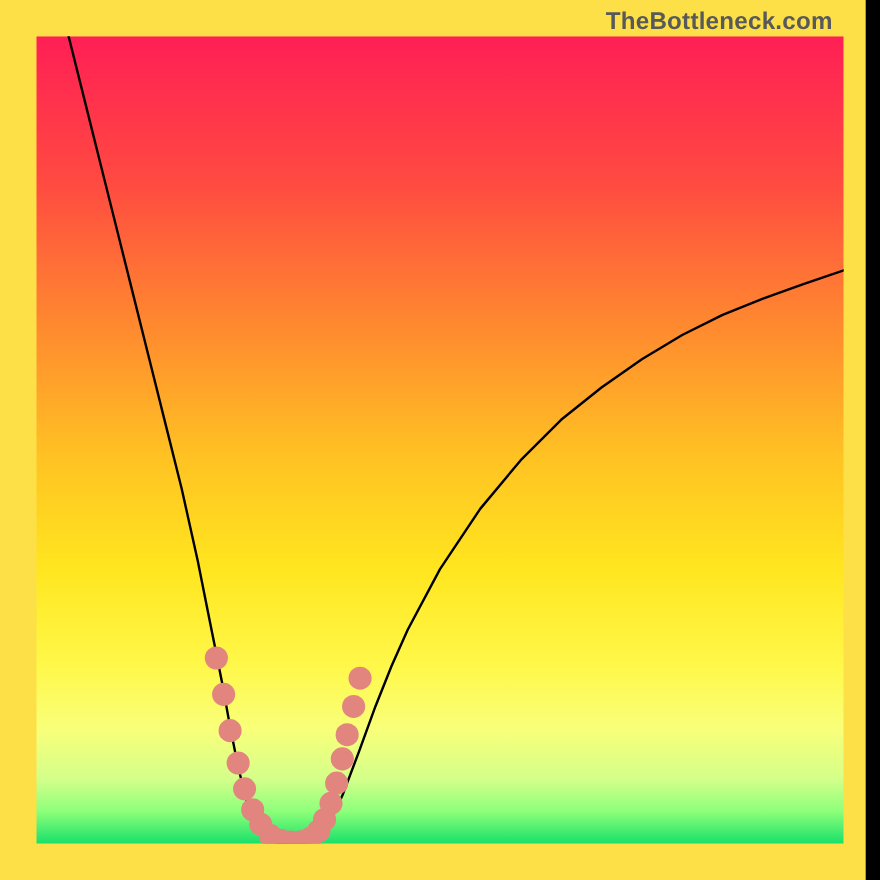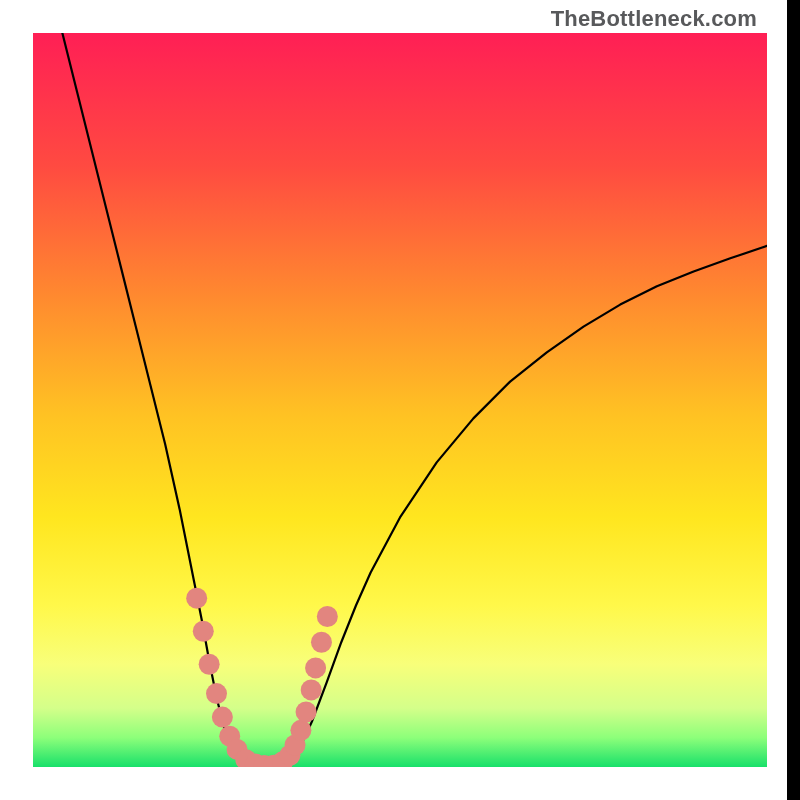--- a/index.html
+++ b/index.html
@@ -1,16 +1,16 @@
 <!DOCTYPE html>
 <html><head>
 <meta charset="utf-8">
 <style>
   html,body{margin:0;padding:0;width:800px;height:800px;background:#000;overflow:hidden;font-family:Arial,Helvetica,sans-serif}
-  .outer{position:relative;width:787px;height:800px;background:#ffffff}
+  .outer{position:relative;width:787px;height:800px;background:#fde047}
   .plot{position:absolute;left:33px;top:33px;width:734px;height:734px}
   .attrib{position:absolute;top:6px;right:30px;color:#58595b;font-size:22px;font-weight:600;letter-spacing:.2px}
   svg{display:block}
 </style>
 </head>
 <body>
 <div class="outer">
 
   <div class="attrib">TheBottleneck.com</div>
 

